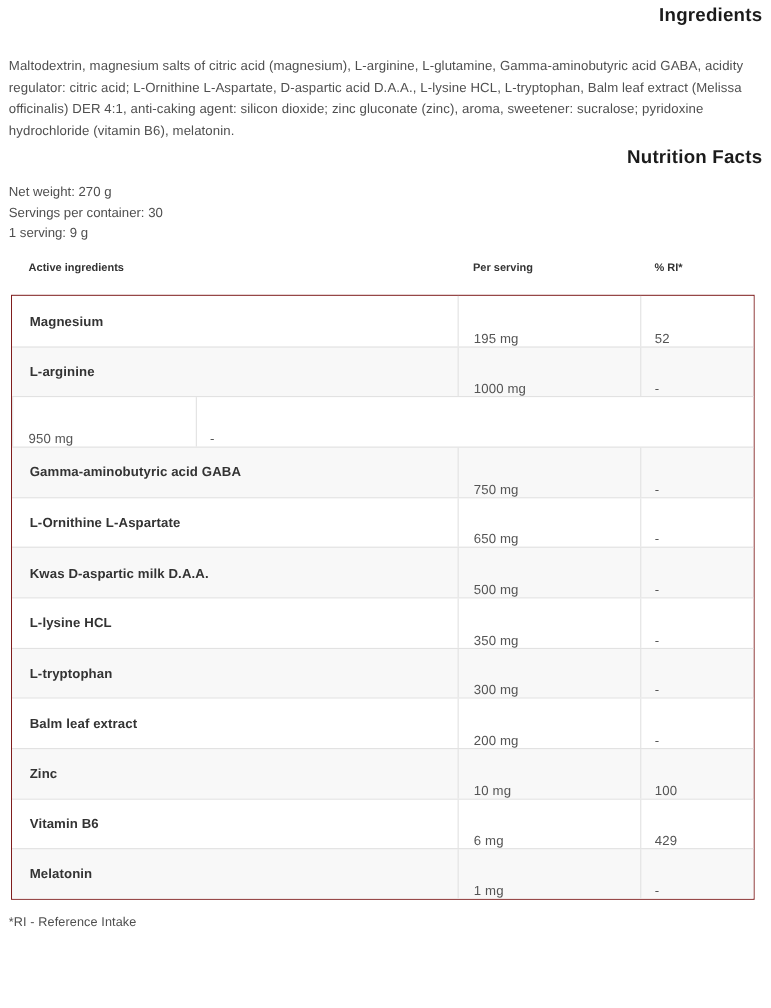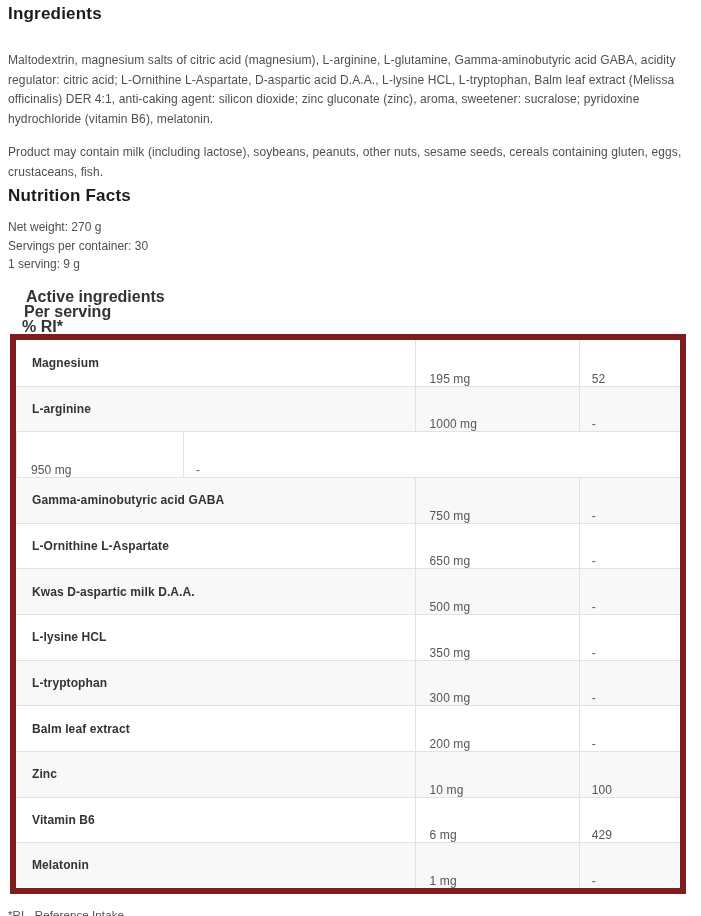--- a/index.html
+++ b/index.html
@@ -12,48 +12,49 @@
     font-family: "Liberation Sans", sans-serif;
     padding: 4px 8px 0 8px;
     overflow: hidden;
   }
   .section-title {
     font-size: 17px;
     line-height: 19px;
     font-weight: 700;
     color: #1b1b1b;
     letter-spacing: 0.2px;
+    text-align: right;
   }
   .para {
     font-size: 12px;
     line-height: 19.5px;
     color: #4f4f4f;
     max-width: 688px;
     letter-spacing: 0.1px;
   }
   .para-ingredients { margin-top: 28px; }
   .para-allergens  { margin-top: 14px; }
   .nutrition-title { margin-top: 4px; }
   .serving-info { margin-top: 13px; }
   .serving-info .info-line {
     font-size: 12px;
     line-height: 18.7px;
     color: #4f4f4f;
   }
   .ntable { margin-top: 15px; margin-left: 2px; width: 676px; }
   .thead {
     display: flex;
-    font-size: 16px;
+    font-size: 10px;
     line-height: 15px;
     font-weight: 700;
     color: #333333;
-    flex-direction: column;
   }
   .tbody {
-    border: 6px solid #7f1d1d;
+    margin-top: 17px;
+    border: 1px solid #7f1d1d;
     background: #ffffff;
   }
   .trow { display: flex; height: 45.65px; background: #ffffff; }
   .trow:nth-child(even) { background: #f8f8f8; }
   .trow + .trow { border-top: 1px solid #e2e2e2; }
   .cell { height: 100%; display: flex; align-items: center; }
   .c1 { width: 406px; padding-left: 16px; }
   .c2 { width: 167px; padding-left: 14px; }
   .c3 { width: 103px; padding-left: 12px; }
   .trow .c2, .trow .c3 { border-left: 1px solid #e2e2e2; align-items: flex-end; }
@@ -69,21 +70,20 @@
 </style>
 </head>
 <body>
 
 <div class="page">
 
   <h2 class="section-title">Ingredients</h2>
 
   <p class="para para-ingredients">Maltodextrin, magnesium salts of citric acid (magnesium), L-arginine, L-glutamine, Gamma-aminobutyric acid GABA, acidity regulator: citric acid; L-Ornithine L-Aspartate, D-aspartic acid D.A.A., L-lysine HCL, L-tryptophan, Balm leaf extract (Melissa officinalis) DER 4:1, anti-caking agent: silicon dioxide; zinc gluconate (zinc), aroma, sweetener: sucralose; pyridoxine hydrochloride (vitamin B6), melatonin.</p>
 
-  <p class="para para-allergens">Product may contain milk (including lactose), soybeans, peanuts, other nuts, sesame seeds, cereals containing gluten, eggs, crustaceans, fish.</p>
 
   <h2 class="section-title nutrition-title">Nutrition Facts</h2>
 
   <div class="serving-info">
     <div class="info-line">Net weight: 270 g</div>
     <div class="info-line">Servings per container: 30</div>
     <div class="info-line">1 serving: 9 g</div>
   </div>
 
   <div class="ntable">

